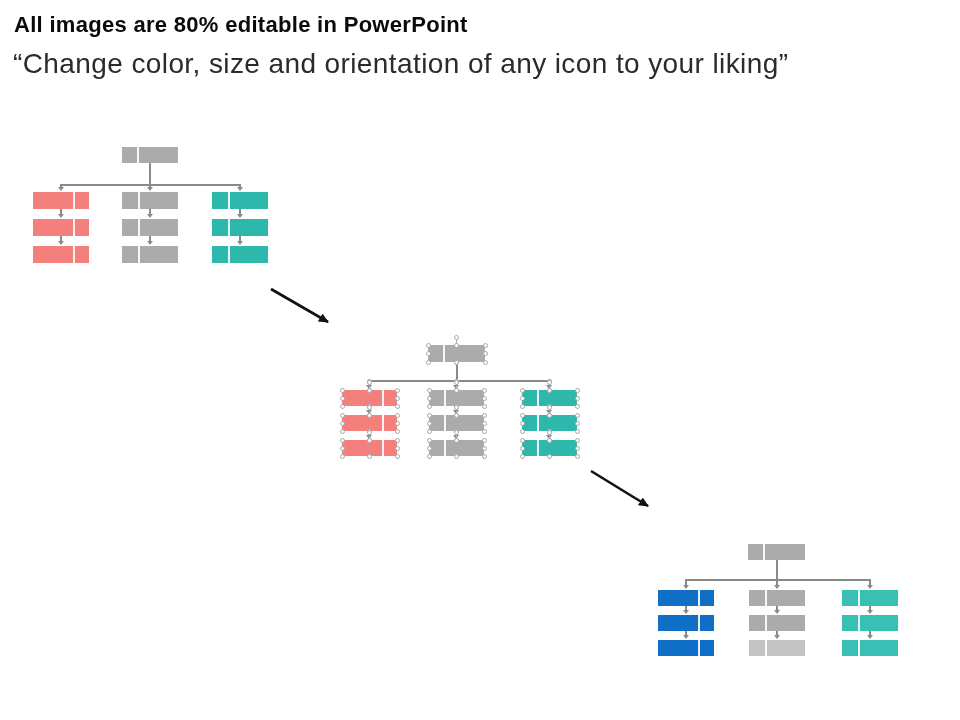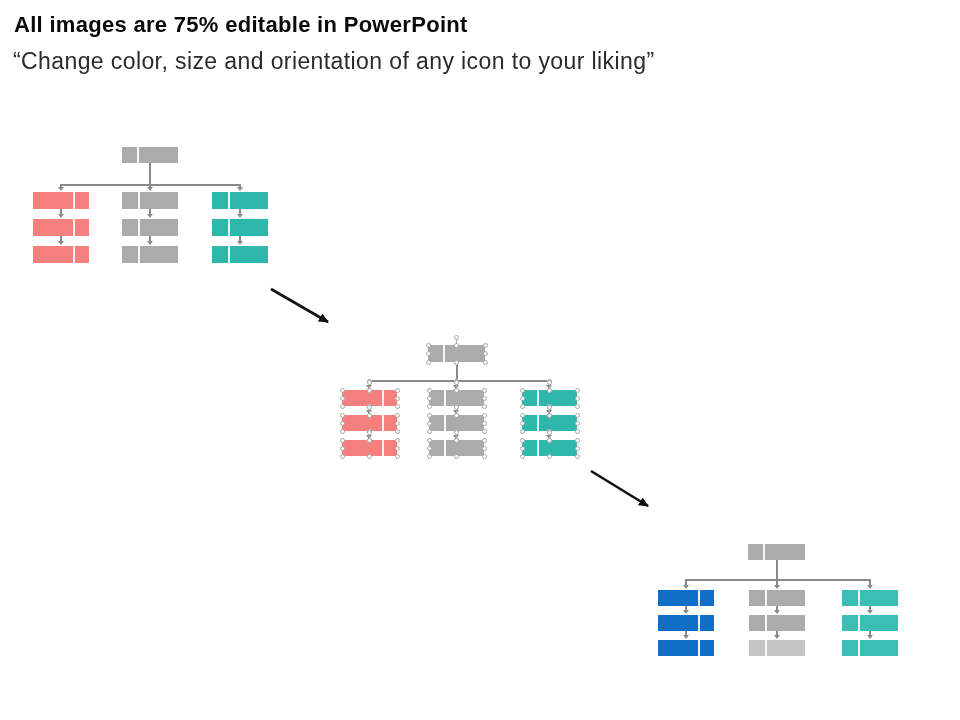--- a/index.html
+++ b/index.html
@@ -1,30 +1,30 @@
 <!DOCTYPE html>
 <html><head>
 <meta charset="utf-8">
 <style>
   html,body{margin:0;padding:0;background:#fff;}
   .page{position:relative;width:960px;height:720px;background:#fff;overflow:hidden;
         font-family:"Liberation Sans",sans-serif;}
   .title{position:absolute;left:14px;top:12px;font-size:22px;font-weight:700;
          color:#0a0a0a;letter-spacing:0.3px;white-space:nowrap;}
-  .subtitle{position:absolute;left:13px;top:48px;font-size:23px;font-weight:400;
+  .subtitle{position:absolute;left:13px;top:48px;font-size:28px;font-weight:400;
          color:#2b2b2b;letter-spacing:0.4px;white-space:nowrap;}
   #charts-layer{position:absolute;left:0;top:0;width:960px;height:720px;}
   .abs{position:absolute;}
   #arrows-layer{position:absolute;left:0;top:0;pointer-events:none;}
 </style>
 </head>
 <body>
 
 <div class="page">
-  <div class="title">All images are 75% editable in PowerPoint</div>
+  <div class="title">All images are 80% editable in PowerPoint</div>
   <div class="subtitle">“Change color, size and orientation of any icon to your liking”</div>
 
   <div id="charts-layer">
       <div class="abs" style="left: 0px; top: 0px;">
         <div class="abs" style="left: 149px; top: 163px; width: 2px; height: 22px; background: rgb(138, 138, 138);"></div>
         <div class="abs" style="left: 60px; top: 184px; width: 181px; height: 2px; background: rgb(138, 138, 138);"></div>
         <div class="abs" style="left: 60px; top: 185px; width: 2px; height: 3px; background: rgb(138, 138, 138);"></div>
         <div class="abs" style="left: 57.5px; top: 187px; width: 0px; height: 0px; border-left: 3.5px solid transparent; border-right: 3.5px solid transparent; border-top: 4.5px solid rgb(138, 138, 138);"></div>
         <div class="abs" style="left: 33px; top: 192px; width: 56px; height: 17px; background: rgb(244, 128, 125);">
           <div class="abs" style="left: 40px; top: 0px; width: 2px; height: 17px; background: rgba(255, 255, 255, 0.9);"></div>

